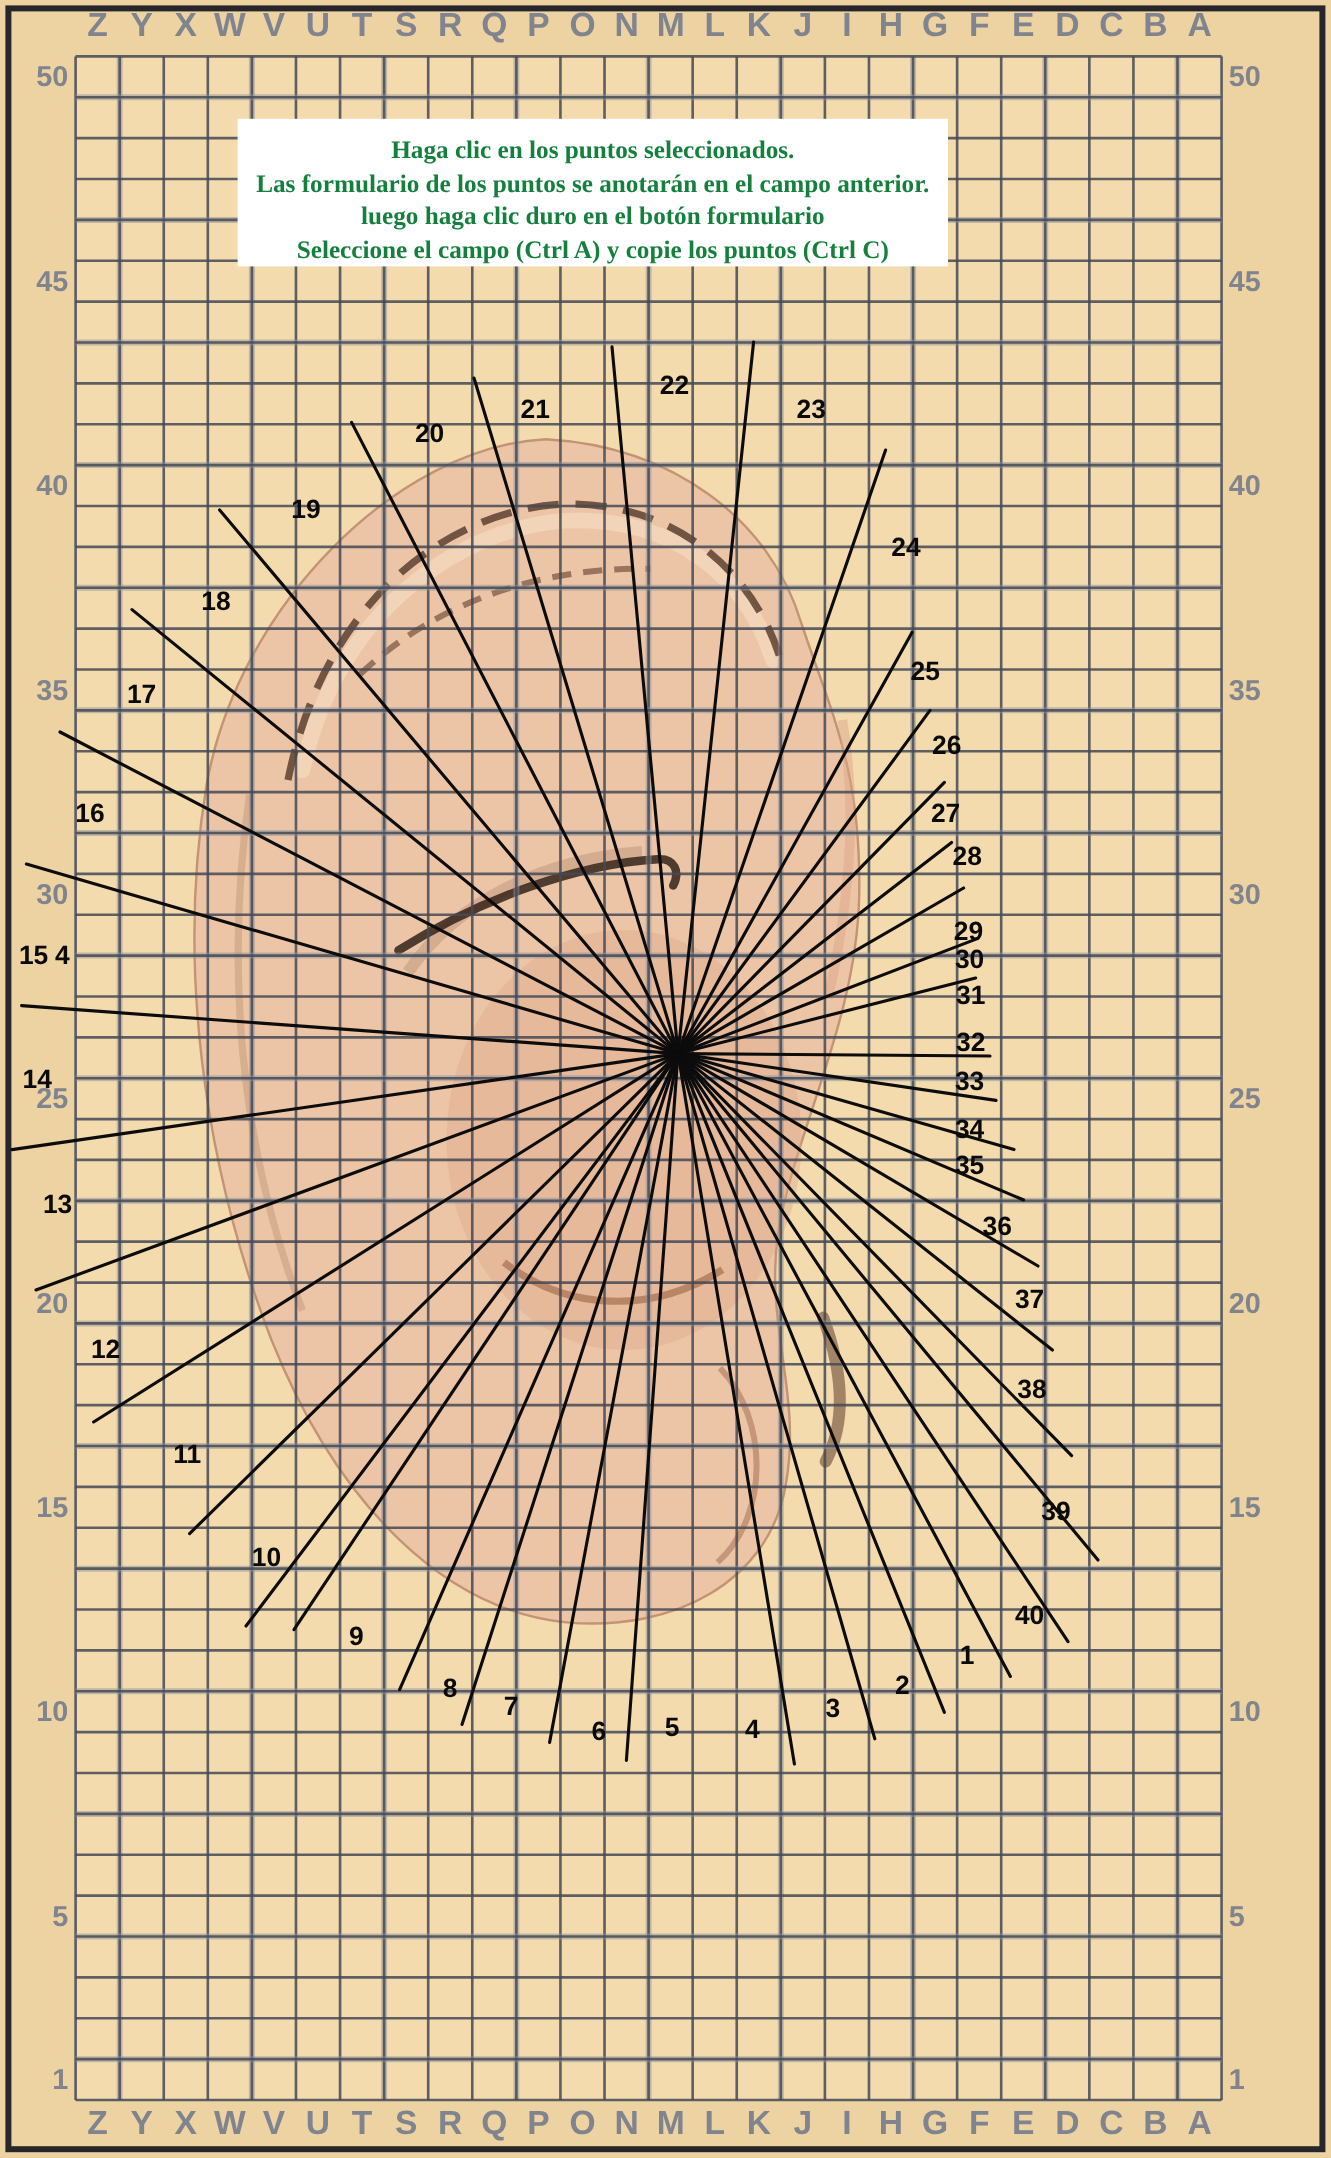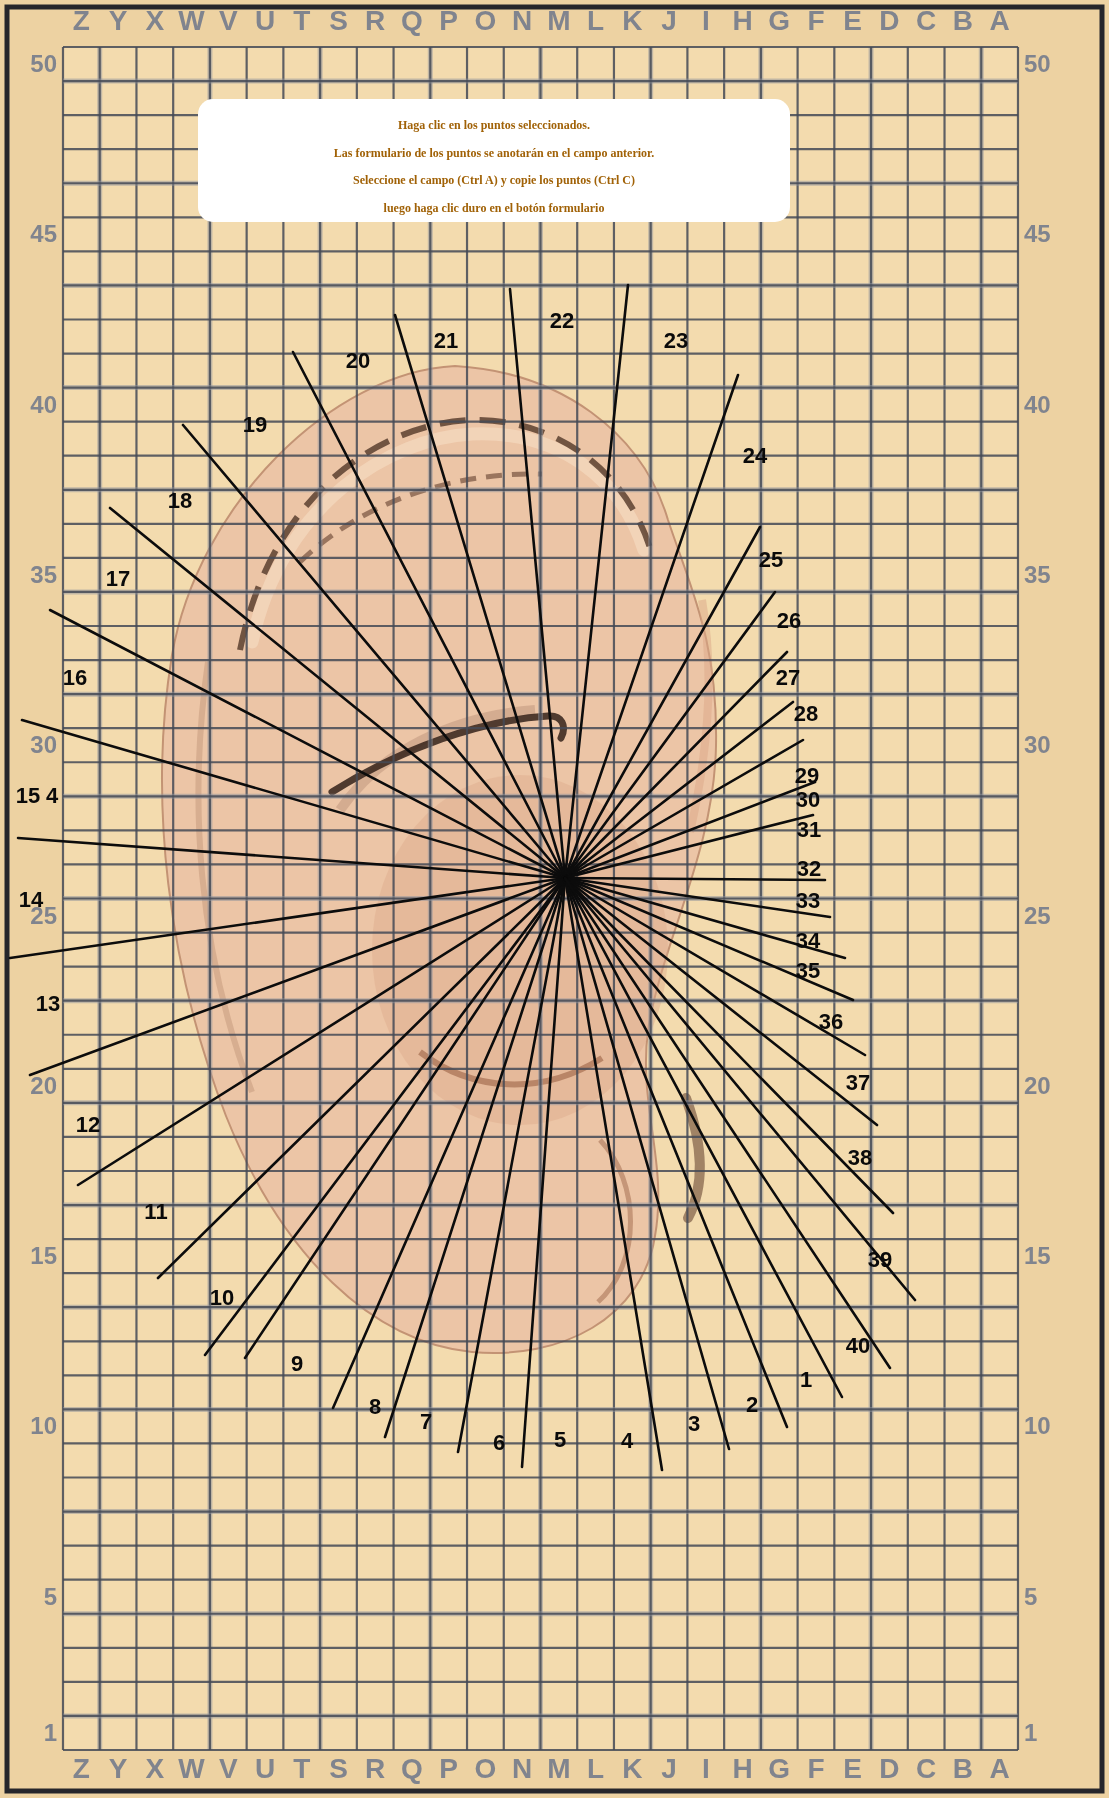--- a/index.html
+++ b/index.html
@@ -2,23 +2,23 @@
 <html><head>
 <meta charset="utf-8">
 <style>
   html,body{margin:0;padding:0;background:#e7cb99;}
   #stage{position:relative;width:1109px;height:1798px;overflow:hidden;
          font-family:"Liberation Sans",sans-serif;}
   #scene{position:absolute;left:0;top:0;}
   #instruction-box{
     position:absolute;left:198px;top:99px;width:592px;height:123px;
     background:#ffffff;box-sizing:border-box;padding-top:13px;
-    text-align:center;color:#a16207;
+    text-align:center;color:#15803d;
     font-family:"Liberation Serif",serif;font-weight:bold;
-    font-size:12px;line-height:27.5px;border-radius:15px;
+    font-size:21px;line-height:27.5px;
   }
 </style>
 </head>
 <body>
 
 <div id="stage">
 
   <svg id="scene" width="1109" height="1798" viewBox="0 0 1109 1798">
       <rect x="0" y="0" width="1109" height="1798" fill="#edd2a2"></rect>
       <rect x="63" y="47" width="954.9799999999999" height="1703" fill="#f3dbae"></rect>
@@ -304,17 +304,17 @@
         <text x="860" y="1165" text-anchor="middle" fill="#0a0a0a" font-size="22" font-weight="bold">38</text>
         <text x="880" y="1267" text-anchor="middle" fill="#0a0a0a" font-size="22" font-weight="bold">39</text>
         <text x="858" y="1353" text-anchor="middle" fill="#0a0a0a" font-size="22" font-weight="bold">40</text>
         <text x="52" y="803" text-anchor="middle" fill="#0a0a0a" font-size="22" font-weight="bold">4</text>
       </g>
     </svg>
 
   <div id="instruction-box">
     <div>Haga clic en los puntos seleccionados.</div>
     <div>Las formulario de los puntos se anotarán en el campo anterior.</div>
+    <div>luego haga clic duro en el botón formulario</div>
     <div>Seleccione el campo (Ctrl A) y copie los puntos (Ctrl C)</div>
-    <div>luego haga clic duro en el botón formulario</div>
   </div>
 
 </div>
 
 </body></html>

